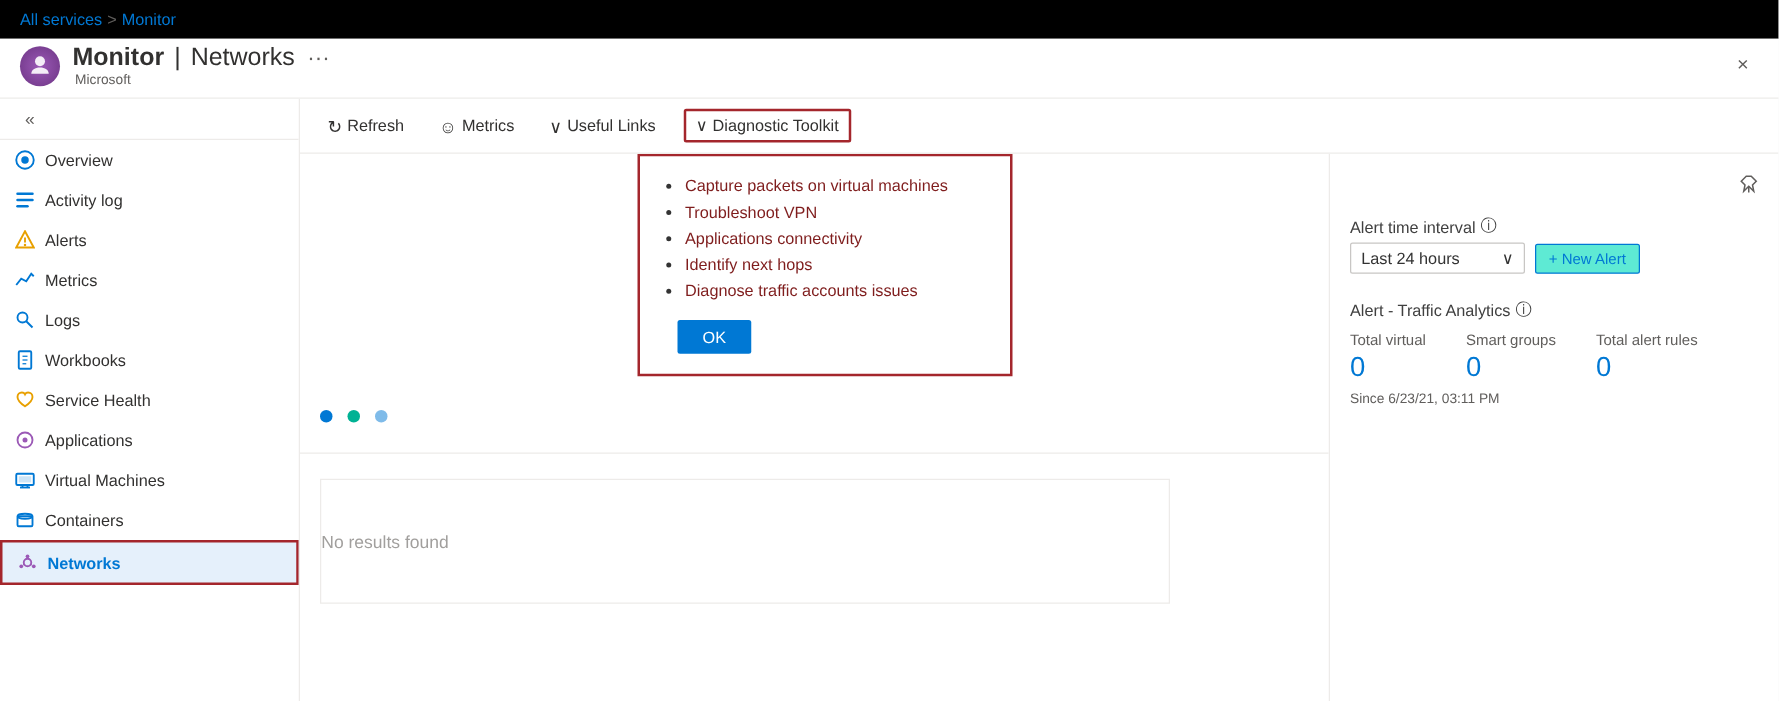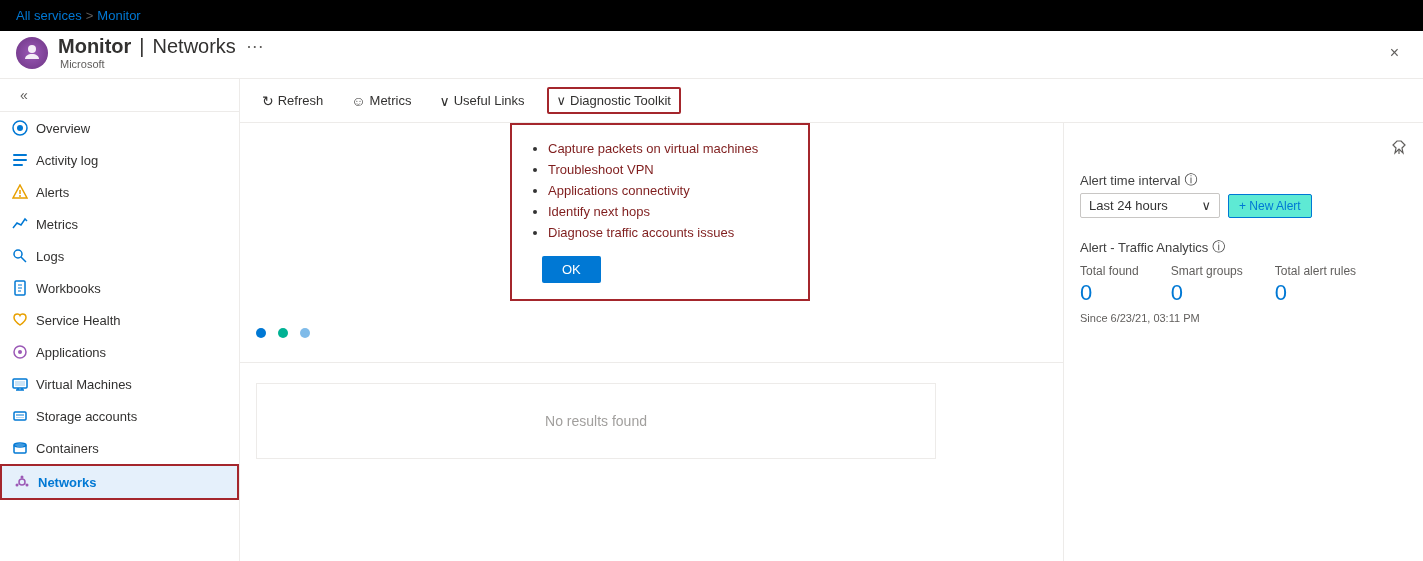--- a/index.html
+++ b/index.html
@@ -57,21 +57,21 @@
     .diagnostic-dropdown ul { list-style: disc; padding-left: 20px; margin-bottom: 16px; }
     .diagnostic-dropdown ul li { margin-bottom: 6px; }
     .diagnostic-dropdown ul li a { color: #7f1d1d; text-decoration: none; cursor: pointer; text-align: center; }
     .ok-btn { background: #0078d4; color: #fff; border: none; padding: 6px 20px; cursor: pointer; border-radius: 2px; font-size: 13px; margin-left: 14px; }
 
     
     .chart-area { padding: 8px 16px; border-bottom: 1px solid #edebe9; min-height: 60px; display: flex; align-items: center; }
 
     
     .no-results-area { flex: 1; display: flex; align-items: flex-start; padding: 20px 16px; }
-    .no-results-box { border: 1px solid #edebe9; display: flex; align-items: center; justify-content: center; width: 680px; height: 76px; }
+    .no-results-box { border: 1px solid #edebe9; display: flex; align-items: center; justify-content: flex-start; width: 680px; height: 100px; }
     .no-results-text { color: #a19f9d; font-size: 14px; }
 
     
     .right-panel { width: 360px; border-left: 1px solid #edebe9; padding: 16px; background: #fff; flex-shrink: 0; display: flex; flex-direction: column; gap: 12px; overflow-y: auto; }
     .pin-icon { text-align: right; font-size: 16px; color: #605e5c; cursor: pointer; }
 
     .panel-section-title { font-size: 13px; color: #404040; display: flex; align-items: center; gap: 4px; }
 
     .alert-interval { display: flex; align-items: center; gap: 8px; margin-top: 4px; }
     .interval-select { border: 1px solid #c8c6c4; padding: 4px 8px; font-size: 12px; border-radius: 2px; display: flex; align-items: center; gap: 4px; cursor: pointer; min-width: 140px; }
@@ -210,30 +210,20 @@
               <line x1="6" y1="12" x2="6" y2="14" stroke="#0078d4" stroke-width="1.5"></line>
               <line x1="10" y1="12" x2="10" y2="14" stroke="#0078d4" stroke-width="1.5"></line>
               <line x1="4" y1="14" x2="12" y2="14" stroke="#0078d4" stroke-width="1.5"></line>
             </svg>
         </span>
         <span class="sidebar-label">Virtual Machines</span>
       </div>
       <div class="sidebar-item">
         <span class="icon">
           <svg width="16" height="16" viewBox="0 0 16 16">
-              <rect x="2" y="4" width="12" height="8" rx="1" fill="none" stroke="#0078d4" stroke-width="1.5"></rect>
-              <rect x="4" y="6" width="8" height="2" fill="#0078d4" opacity="0.5"></rect>
-              <rect x="4" y="9" width="8" height="1" fill="#0078d4" opacity="0.3"></rect>
-            </svg>
-        </span>
-        <span class="sidebar-label">Storage accounts</span>
-      </div>
-      <div class="sidebar-item">
-        <span class="icon">
-          <svg width="16" height="16" viewBox="0 0 16 16">
               <rect x="2" y="5" width="12" height="8" rx="1" fill="none" stroke="#0078d4" stroke-width="1.5"></rect>
               <ellipse cx="8" cy="5" rx="6" ry="2" fill="none" stroke="#0078d4" stroke-width="1.5"></ellipse>
             </svg>
         </span>
         <span class="sidebar-label">Containers</span>
       </div>
       <div class="sidebar-item active" style="border: 2px solid #a4262c;">
         <span class="icon">
           <svg width="16" height="16" viewBox="0 0 16 16">
               <circle cx="8" cy="8" r="3" fill="none" stroke="#9b59b6" stroke-width="1.5"></circle>
@@ -331,21 +321,21 @@
             </div>
           </div>
 
           <div class="traffic-analytics">
             <div class="panel-section-title">
               <span>Alert - Traffic Analytics</span>
               <span>ⓘ</span>
             </div>
             <div class="stats-row">
               <div class="stat-item">
-                <span class="stat-label">Total found</span>
+                <span class="stat-label">Total virtual</span>
                 <span class="stat-value">0</span>
               </div>
               <div class="stat-item">
                 <span class="stat-label">Smart groups</span>
                 <span class="stat-value">0</span>
               </div>
               <div class="stat-item">
                 <span class="stat-label">Total alert rules</span>
                 <span class="stat-value">0</span>
               </div>

